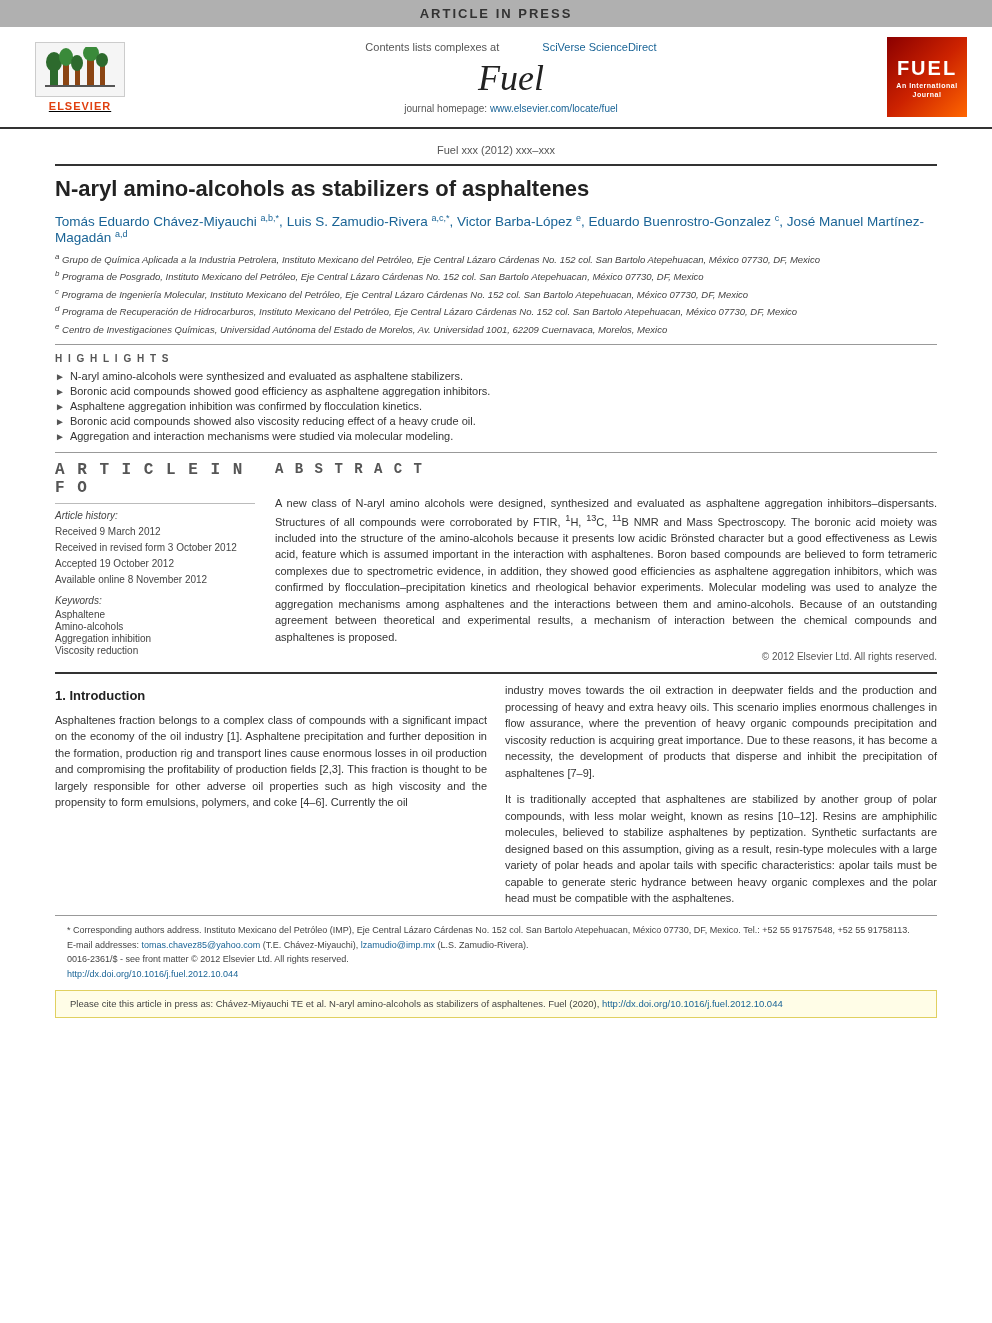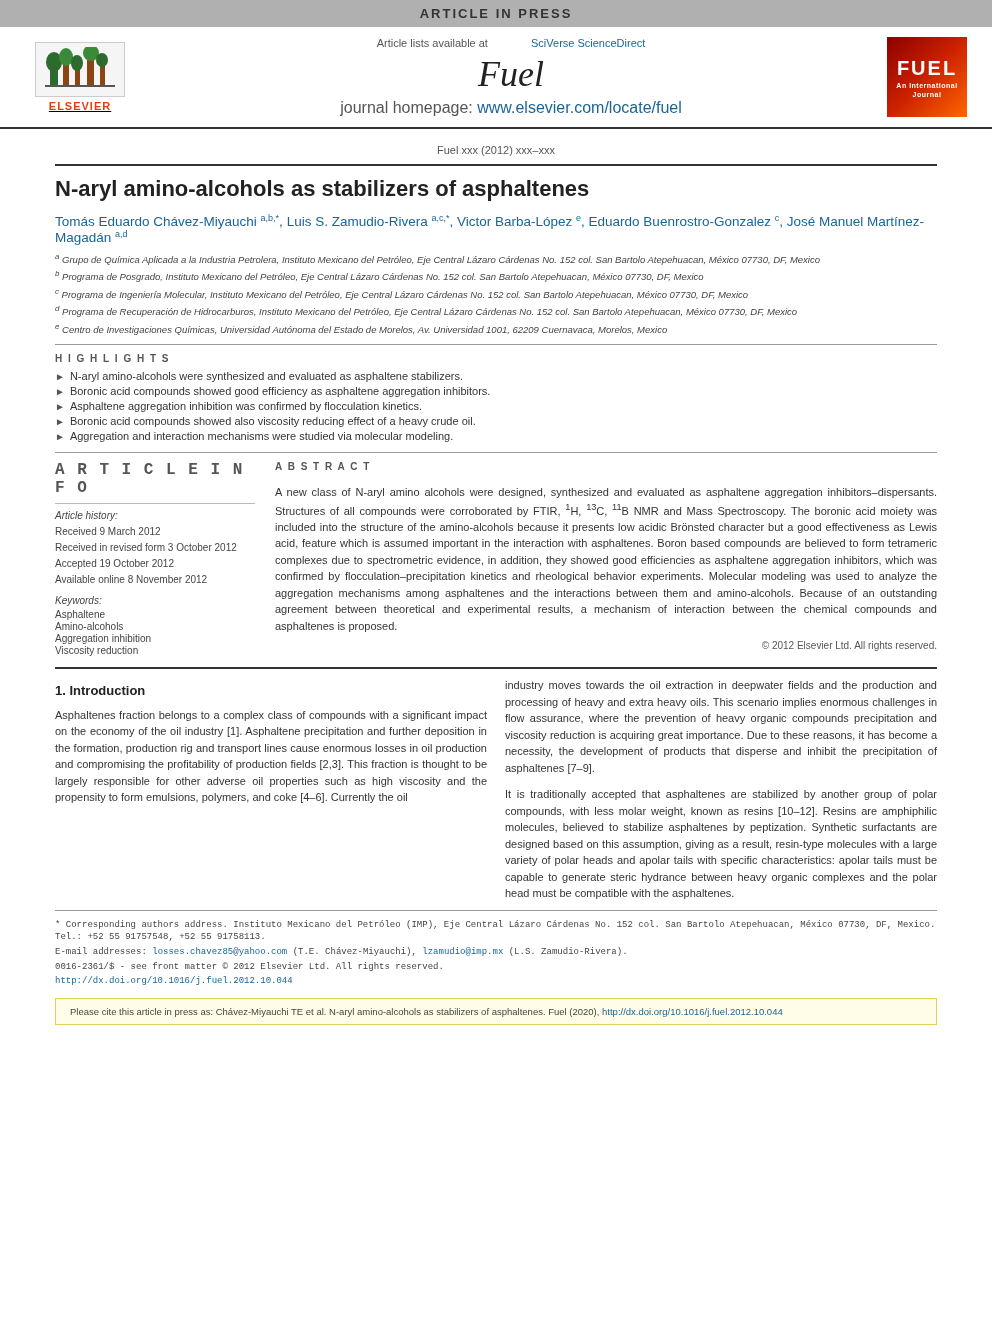--- a/index.html
+++ b/index.html
@@ -74,21 +74,21 @@
     }
     .journal-name-big {
       font-size: 36px;
       font-family: 'Times New Roman', serif;
       font-style: italic;
       color: #222;
       margin-bottom: 4px;
     }
     .journal-homepage {
       font-family: Arial, sans-serif;
-      font-size: 16px;
+      font-size: 10px;
       color: #555;
     }
     .journal-header-right {
       width: 90px;
       display: flex;
       align-items: center;
       justify-content: center;
     }
     .fuel-logo-box {
       width: 80px;
@@ -235,26 +235,26 @@
     }
     .keyword-item {
       font-family: Arial, sans-serif;
       font-size: 10px;
       color: #444;
       margin-bottom: 1px;
     }
 
     
     .abstract-header {
-      font-family: Liberation Sans, sans-serif;
-      font-size: 10px;
+      font-family: Liberation Mono, monospace;
+      font-size: 14px;
       font-weight: bold;
       letter-spacing: 1.5px;
       color: #555;
-      margin-bottom: 12px;
+      margin-bottom: 18px;
     }
     .abstract-text {
       font-size: 11px;
       font-family: Arial, sans-serif;
       color: #333;
       line-height: 1.5;
       text-align: justify;
     }
     .abstract-copyright {
       font-size: 10px;
@@ -288,24 +288,25 @@
     }
 
     
     .footnotes-divider {
       border: none;
       border-top: 1px solid #999;
       margin: 8px 0;
     }
     .footnote-text {
       font-size: 9px;
-      font-family: Liberation Mono, monospace;
+      font-family: Liberation Sans, sans-serif;
       color: #444;
       line-height: 1.4;
       margin-bottom: 2px;
+      margin-left: 12px;
     }
     .footnote-text a, .footnote-text .link {
       color: #1a6496;
     }
 
     
     .citation-bar {
       background: #fffde7;
       border: 1px solid #e0d060;
       padding: 6px 14px;
@@ -345,21 +346,21 @@
             <rect x="55" y="18" width="5" height="22" fill="#8B4513"></rect>
             <ellipse cx="57" cy="13" rx="6" ry="7" fill="#2d6a2d"></ellipse>
             <rect x="0" y="38" width="70" height="2" fill="#555"></rect>
           </svg>
         </div>
         <div class="elsevier-text">ELSEVIER</div>
       </div>
     </div>
     <div class="journal-header-center">
       <div class="sciverse-link">
-        <span>Article lists available at</span>
+        <span>Contents lists complexes at</span>
         <span class="link" style="color:#1a6496; cursor:pointer;margin-left:40px;">SciVerse ScienceDirect</span>
       </div>
       <div class="journal-name-big">Fuel</div>
       <div class="journal-homepage">
         <span>journal homepage:</span>
         <span style="color:#1a6496; cursor:pointer;">www.elsevier.com/locate/fuel</span>
       </div>
     </div>
     <div class="journal-header-right">
       <div class="fuel-logo-box">
@@ -468,21 +469,21 @@
         </p>
       </div>
     </div>
 
     <hr class="footnotes-divider">
     <div class="footnote-text">
       * Corresponding authors address. Instituto Mexicano del Petróleo (IMP), Eje Central Lázaro Cárdenas No. 152 col. San Bartolo Atepehuacan, México 07730, DF, Mexico. Tel.: +52 55 91757548, +52 55 91758113.
     </div>
     <div class="footnote-text">
       <span>E-mail addresses:</span>
-      <span class="link" style="color:#1a6496; cursor:pointer;">losses.chavez85@yahoo.com</span>
+      <span class="link" style="color:#1a6496; cursor:pointer;">tomas.chavez85@yahoo.com</span>
       <span> (T.E. Chávez-Miyauchi), </span>
       <span class="link" style="color:#1a6496; cursor:pointer;">lzamu­dio@imp.mx</span>
       <span> (L.S. Zamudio-Rivera).</span>
     </div>
     <div class="footnote-text">
       <span>0016-2361/$ - see front matter © 2012 Elsevier Ltd. All rights reserved.</span>
     </div>
     <div class="footnote-text">
       <span class="link" style="color:#1a6496; cursor:pointer;">http://dx.doi.org/10.1016/j.fuel.2012.10.044</span>
     </div>

